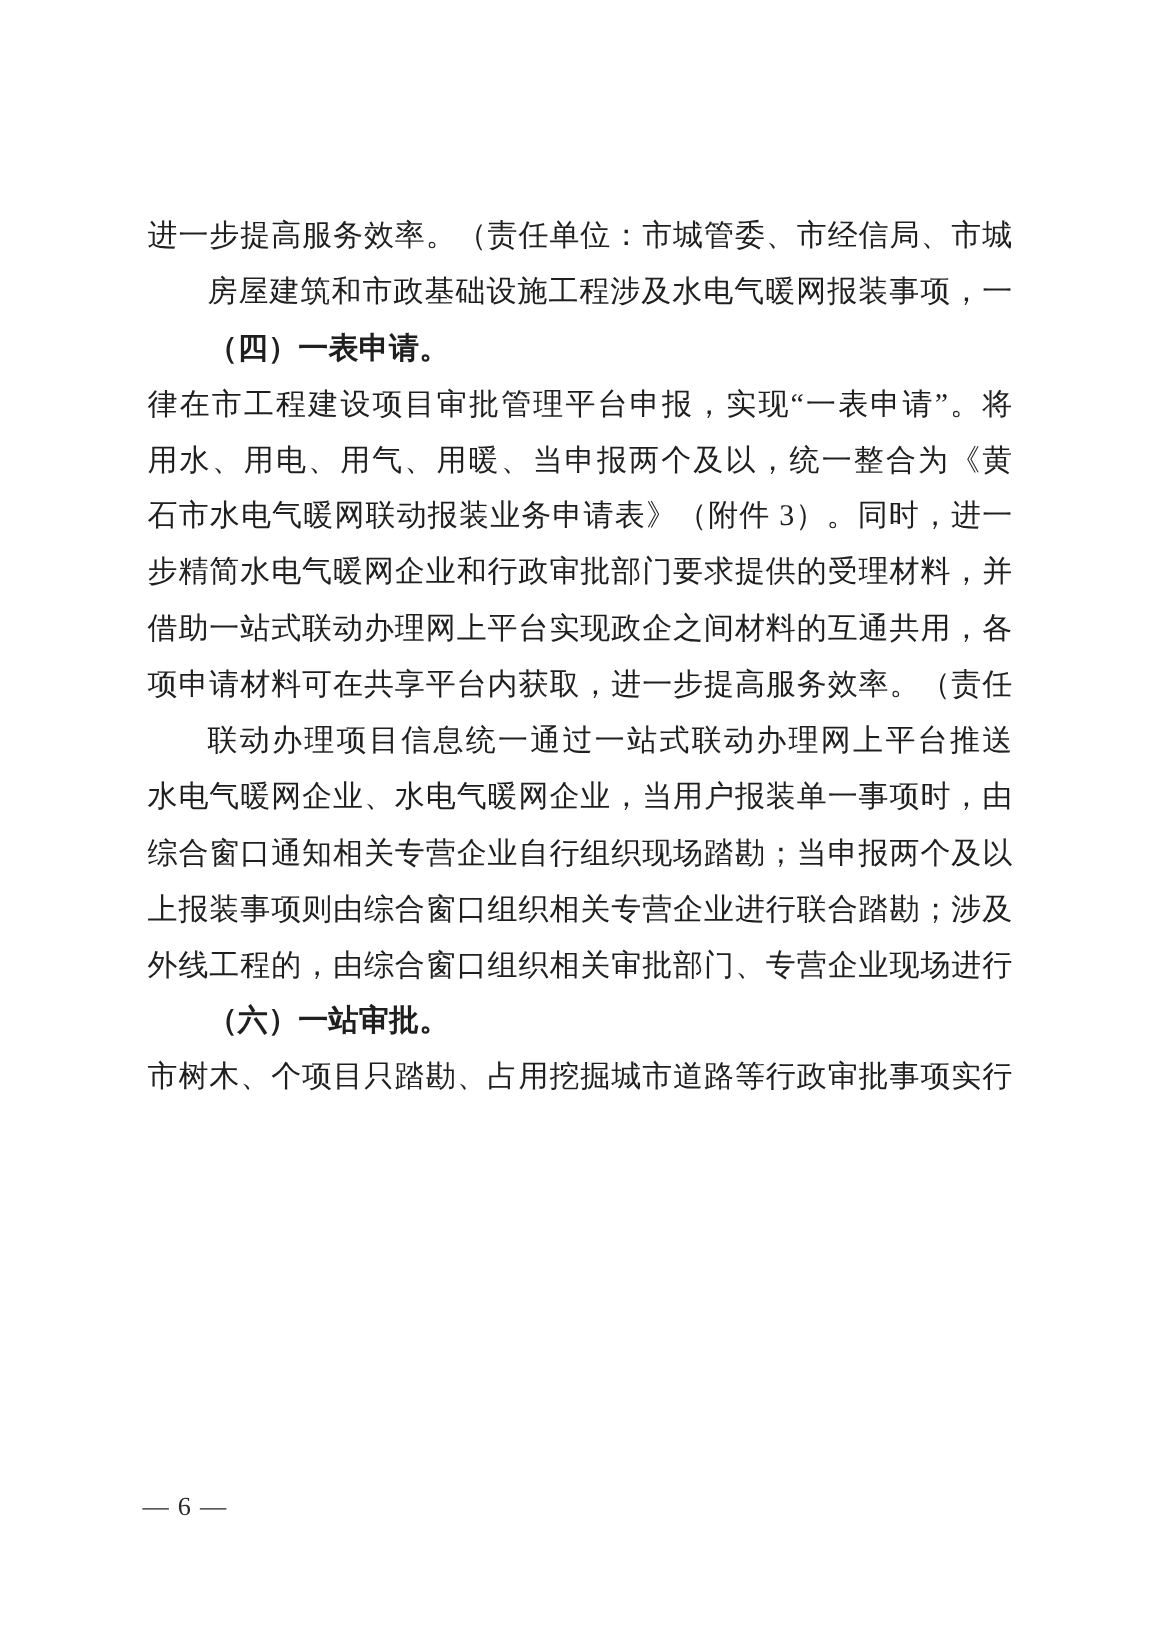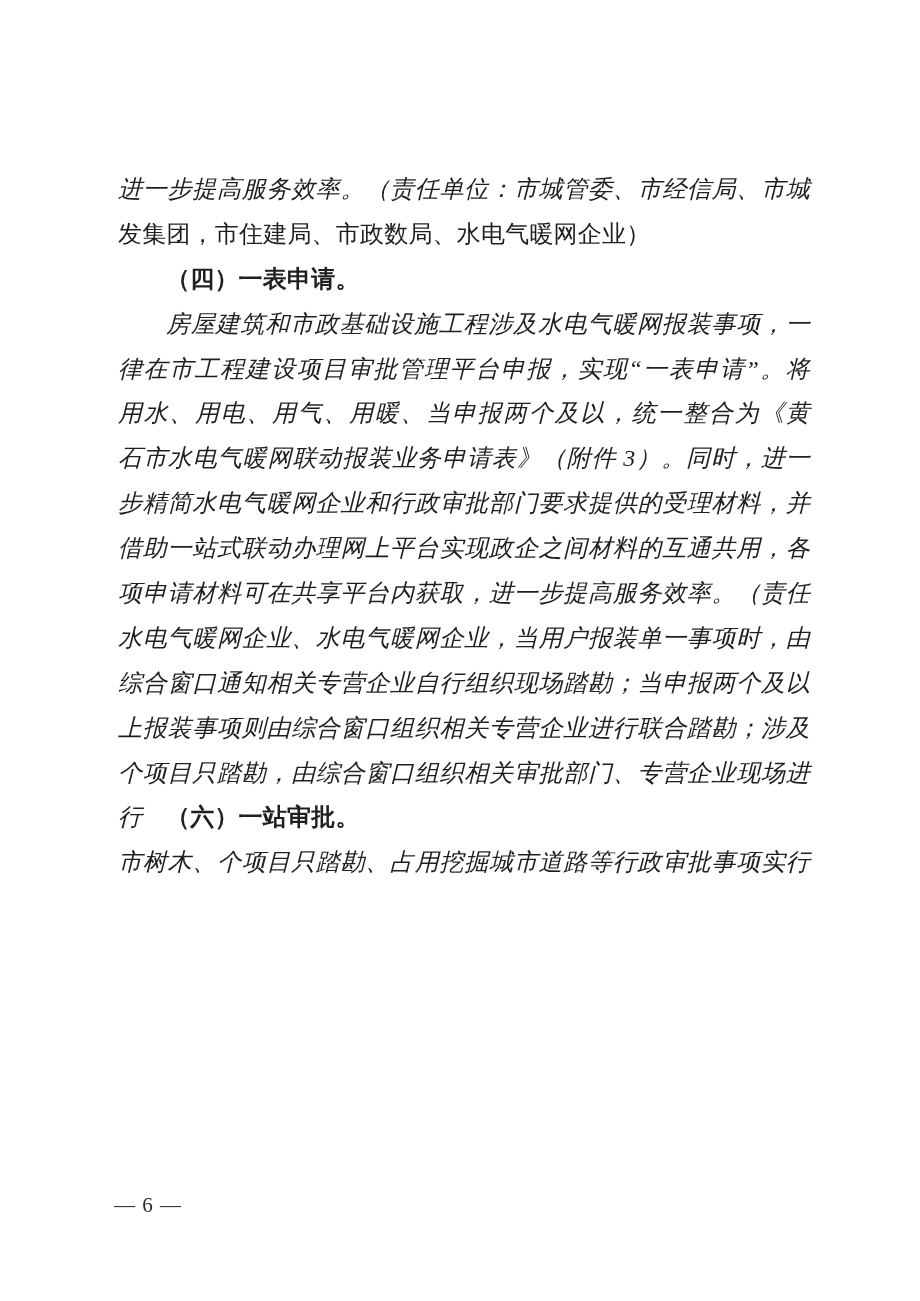--- a/index.html
+++ b/index.html
@@ -27,21 +27,20 @@
     line-height: 44.9px;
     font-size: 24px;
     letter-spacing: 0.2px;
     white-space: nowrap;
     color: #1f1f1f;
   }
   .doc-line.stretch {
     white-space: normal;
     text-align: justify;
     text-align-last: justify;
-    font-style: italic;
   }
   .doc-line.indent {
     text-indent: 48px;
   }
   .doc-line.heading {
     font-weight: 700;
   }
   .doc-line.tight {
     letter-spacing: -0.4px;
   }
@@ -54,30 +53,30 @@
     color: #2a2a2a;
     font-family: "Liberation Serif", "DejaVu Serif", serif;
   }
 </style>
 </head>
 <body>
 
 <div class="page">
   <div class="content" id="doc-content">
       <div class="doc-line stretch">进一步提高服务效率。（责任单位：市城管委、市经信局、市城</div>
-      <div class="doc-line">发集团，市住建局、市政数局、水电气暖网企业）</div>
+      <div class="doc-line indent stretch">房屋建筑和市政基础设施工程涉及水电气暖网报装事项，一</div>
       <div class="doc-line heading indent">（四）一表申请。</div>
-      <div class="doc-line indent stretch">房屋建筑和市政基础设施工程涉及水电气暖网报装事项，一</div>
       <div class="doc-line stretch">律在市工程建设项目审批管理平台申报，实现“一表申请”。将</div>
       <div class="doc-line stretch">用水、用电、用气、用暖、当申报两个及以，统一整合为《黄</div>
       <div class="doc-line stretch">石市水电气暖网联动报装业务申请表》（附件 3）。同时，进一</div>
       <div class="doc-line stretch">步精简水电气暖网企业和行政审批部门要求提供的受理材料，并</div>
       <div class="doc-line stretch">借助一站式联动办理网上平台实现政企之间材料的互通共用，各</div>
       <div class="doc-line stretch">项申请材料可在共享平台内获取，进一步提高服务效率。（责任</div>
+      <div class="doc-line indent stretch">联动办理项目信息统一通过一站式联动办理网上平台推送</div>
       <div class="doc-line stretch">水电气暖网企业、水电气暖网企业，当用户报装单一事项时，由</div>
       <div class="doc-line stretch">综合窗口通知相关专营企业自行组织现场踏勘；当申报两个及以</div>
       <div class="doc-line stretch">上报装事项则由综合窗口组织相关专营企业进行联合踏勘；涉及</div>
-      <div class="doc-line stretch">个项目只踏勘，由综合窗口组织相关审批部门、专营企业现场进行</div>
+      <div class="doc-line stretch">外线工程的，由综合窗口组织相关审批部门、专营企业现场进行</div>
       <div class="doc-line heading indent">（六）一站审批。</div>
       <div class="doc-line stretch">市树木、个项目只踏勘、占用挖掘城市道路等行政审批事项实行</div>
     </div>
   <div class="page-number">— 6 —</div>
 </div>
 
 </body></html>

